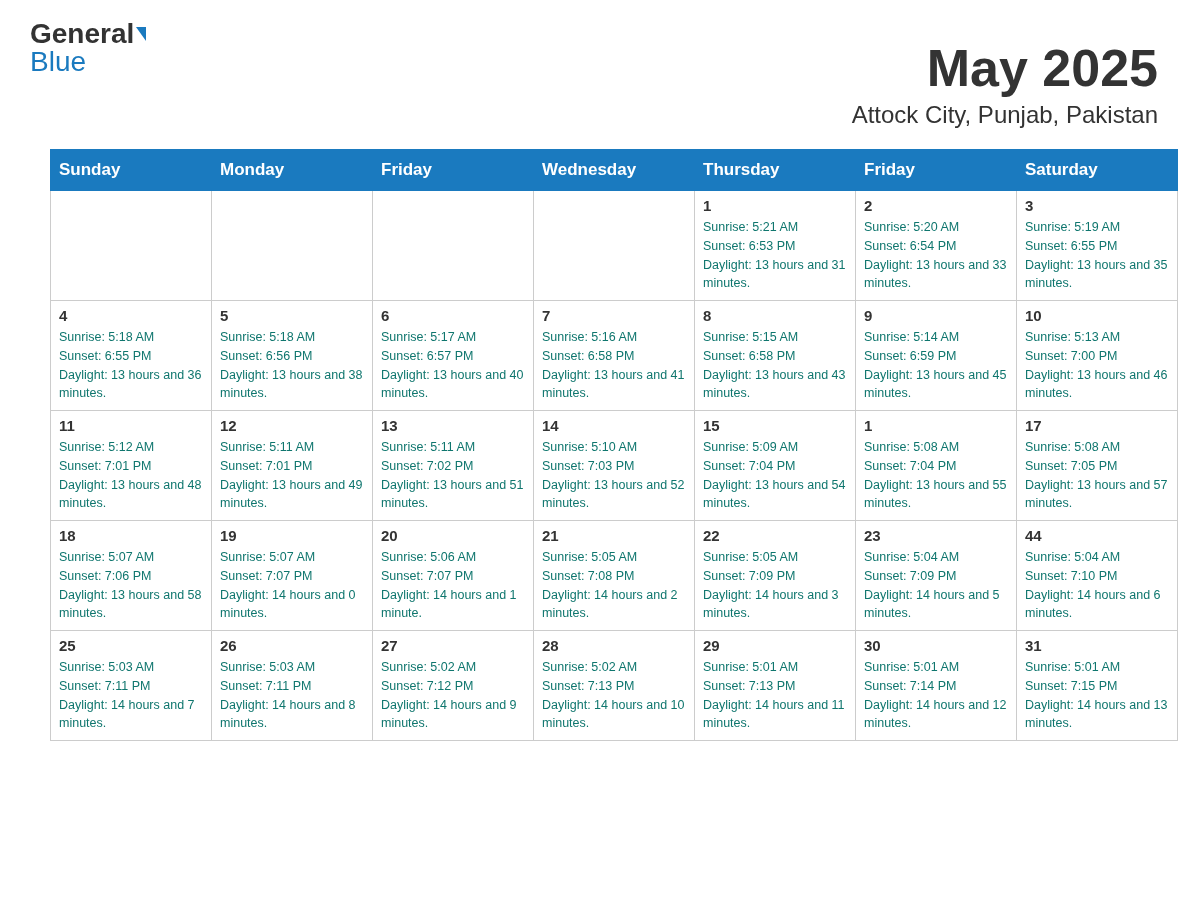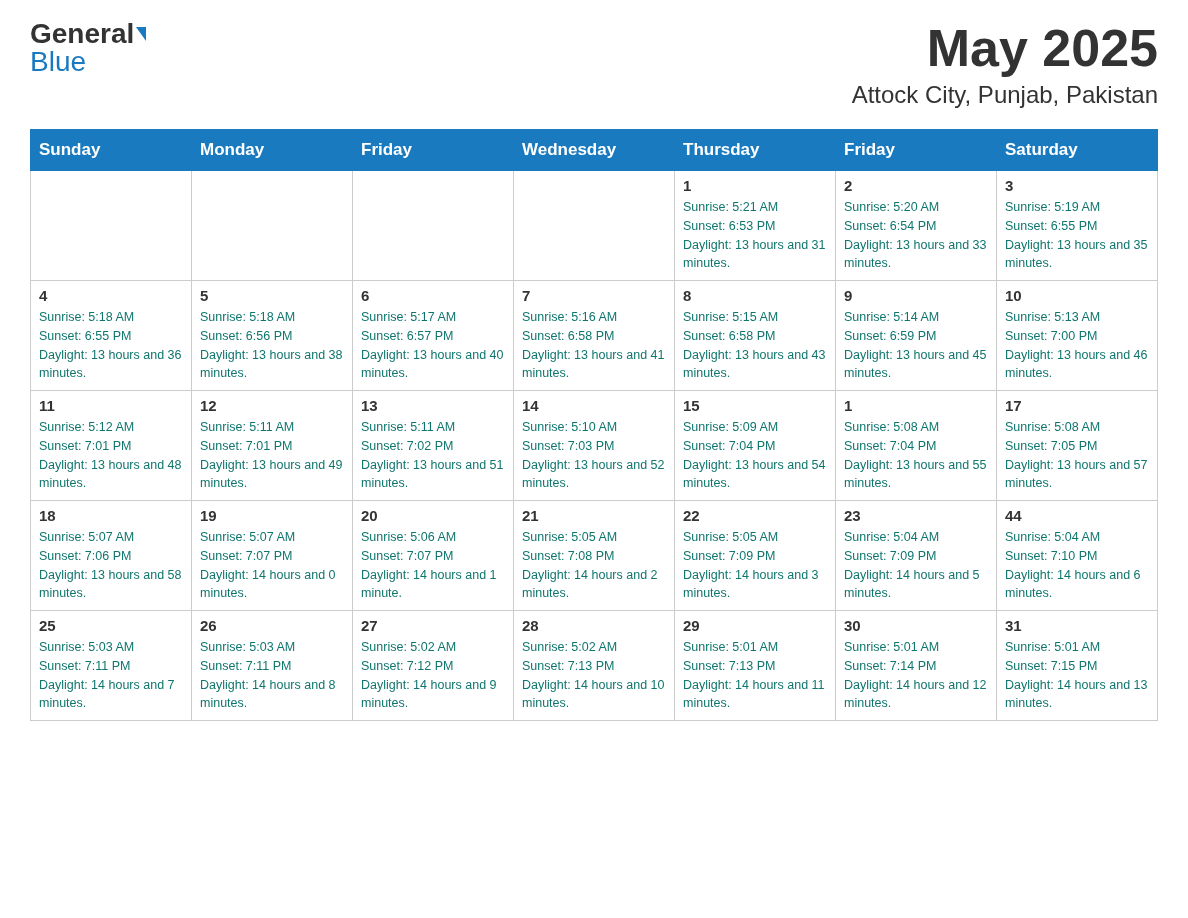--- a/index.html
+++ b/index.html
@@ -39,35 +39,37 @@
       width: 0;
       height: 0;
       border-left: 10px solid transparent;
       border-right: 0px solid transparent;
       border-top: 14px solid #1a7abf;
       margin-left: 2px;
       vertical-align: middle;
     }
     .title-block {
       text-align: right;
+      margin-top: 20px;
     }
     .month-title {
       font-size: 52px;
       font-weight: bold;
       color: #333;
       line-height: 1.1;
     }
     .location {
       font-size: 24px;
       color: #333;
       margin-top: 4px;
     }
     .calendar {
       width: 100%;
       border-collapse: collapse;
+      margin-left: 20px;
     }
     .calendar th {
       background-color: #1a7abf;
       color: #fff;
       font-size: 17px;
       font-weight: bold;
       padding: 10px 8px;
       text-align: left;
       border: 1px solid #1a7abf;
     }

